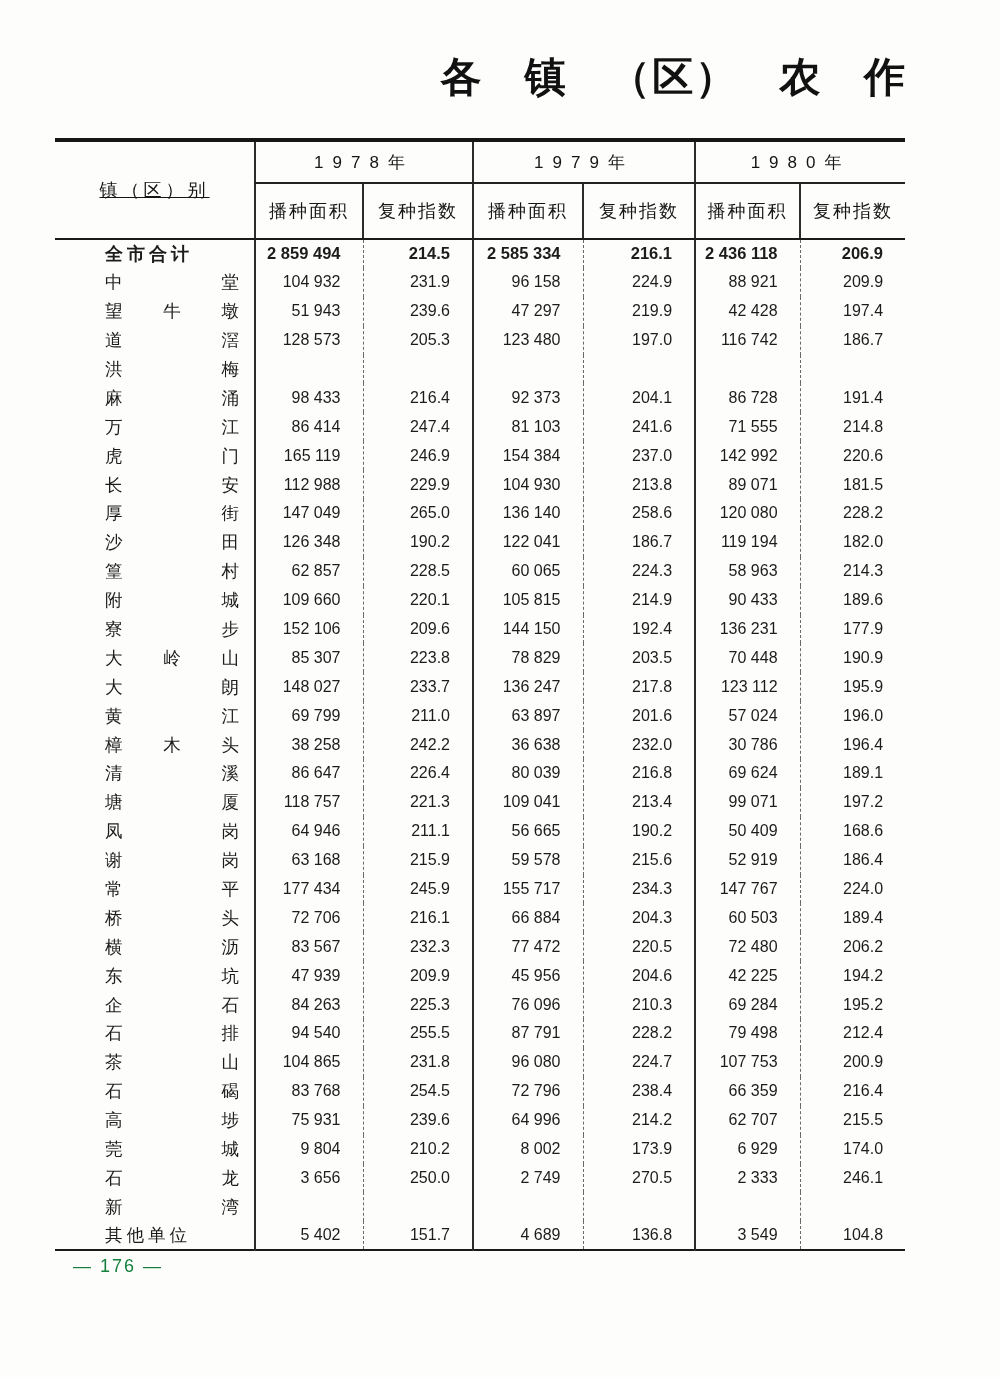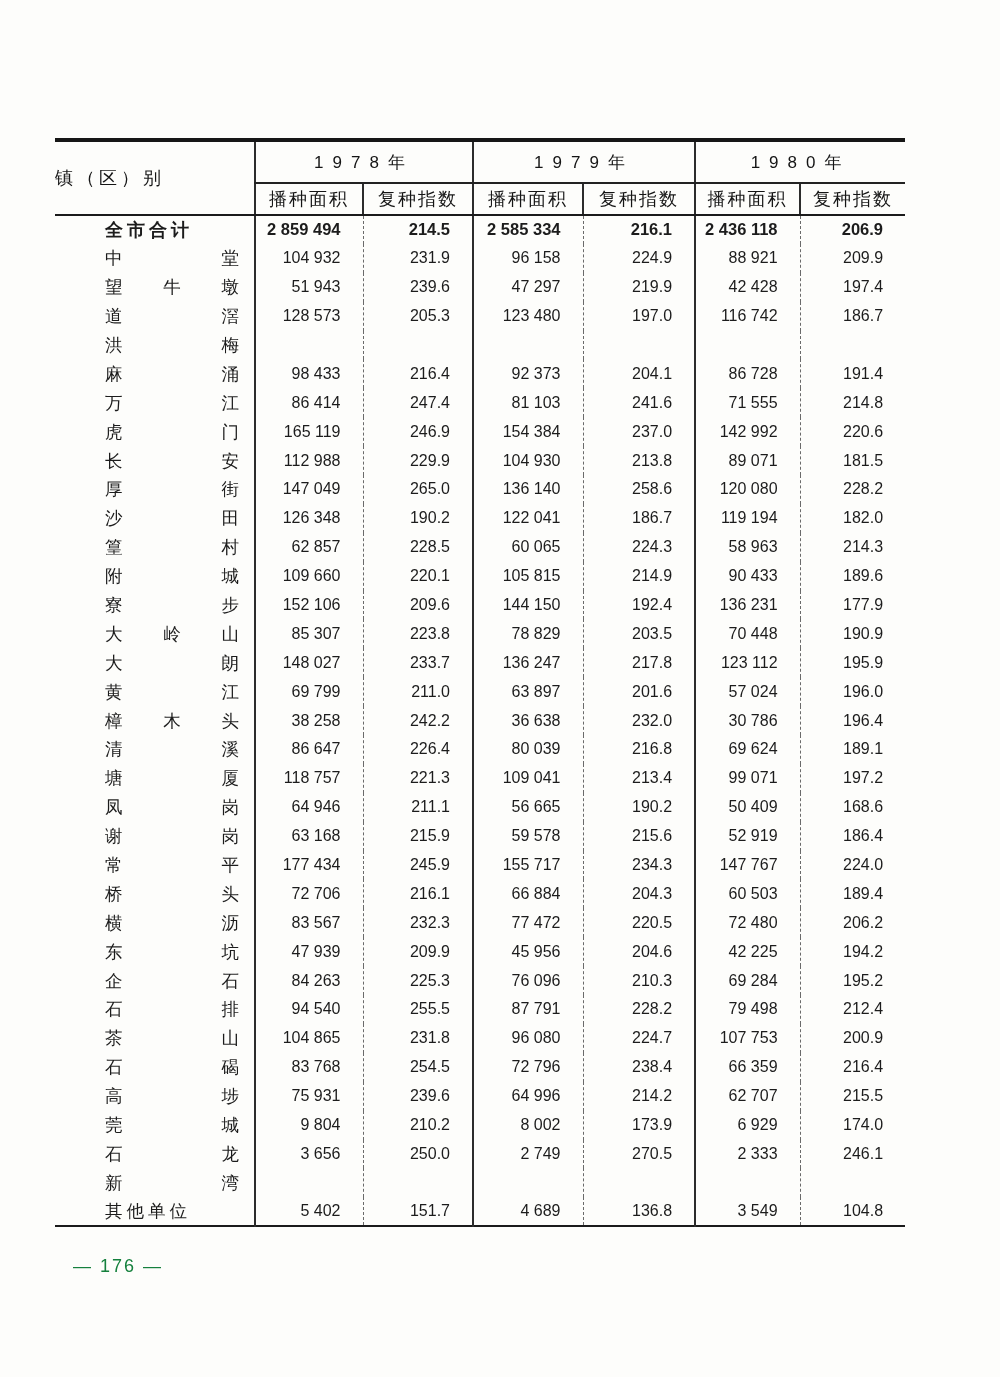--- a/index.html
+++ b/index.html
@@ -53,25 +53,26 @@
   col.c6 { width: 105px; }
 
   thead th {
     font-weight: normal;
     color: #151515;
     padding: 0;
   }
   th.corner {
     font-size: 18px;
     letter-spacing: 4px;
-    text-align: left;
+    text-align: center;
     vertical-align: middle;
+    text-decoration: underline;
   }
   tr.year-row { height: 43px; }
-  tr.sub-row  { height: 32px; margin-top: 18px; }
+  tr.sub-row  { height: 56px; margin-top: 18px; }
   th.year {
     font-size: 17px;
     letter-spacing: 9px;
     vertical-align: middle;
     border-bottom: 2px solid #222;
   }
   th.sub {
     font-size: 18px;
     letter-spacing: 2px;
     text-align: center;
@@ -116,20 +117,21 @@
     font-size: 18px;
     letter-spacing: 2px;
     color: #15803d;
   }
 </style>
 </head>
 <body>
 
 <div class="page">
 
+  <div class="doc-title">各 镇 （区） 农 作</div>
 
   <div class="table-area">
     <table class="stat">
       <colgroup>
         <col class="c-label">
           <col class="c1">
           <col class="c2">
           <col class="c3">
           <col class="c4">
           <col class="c5">

